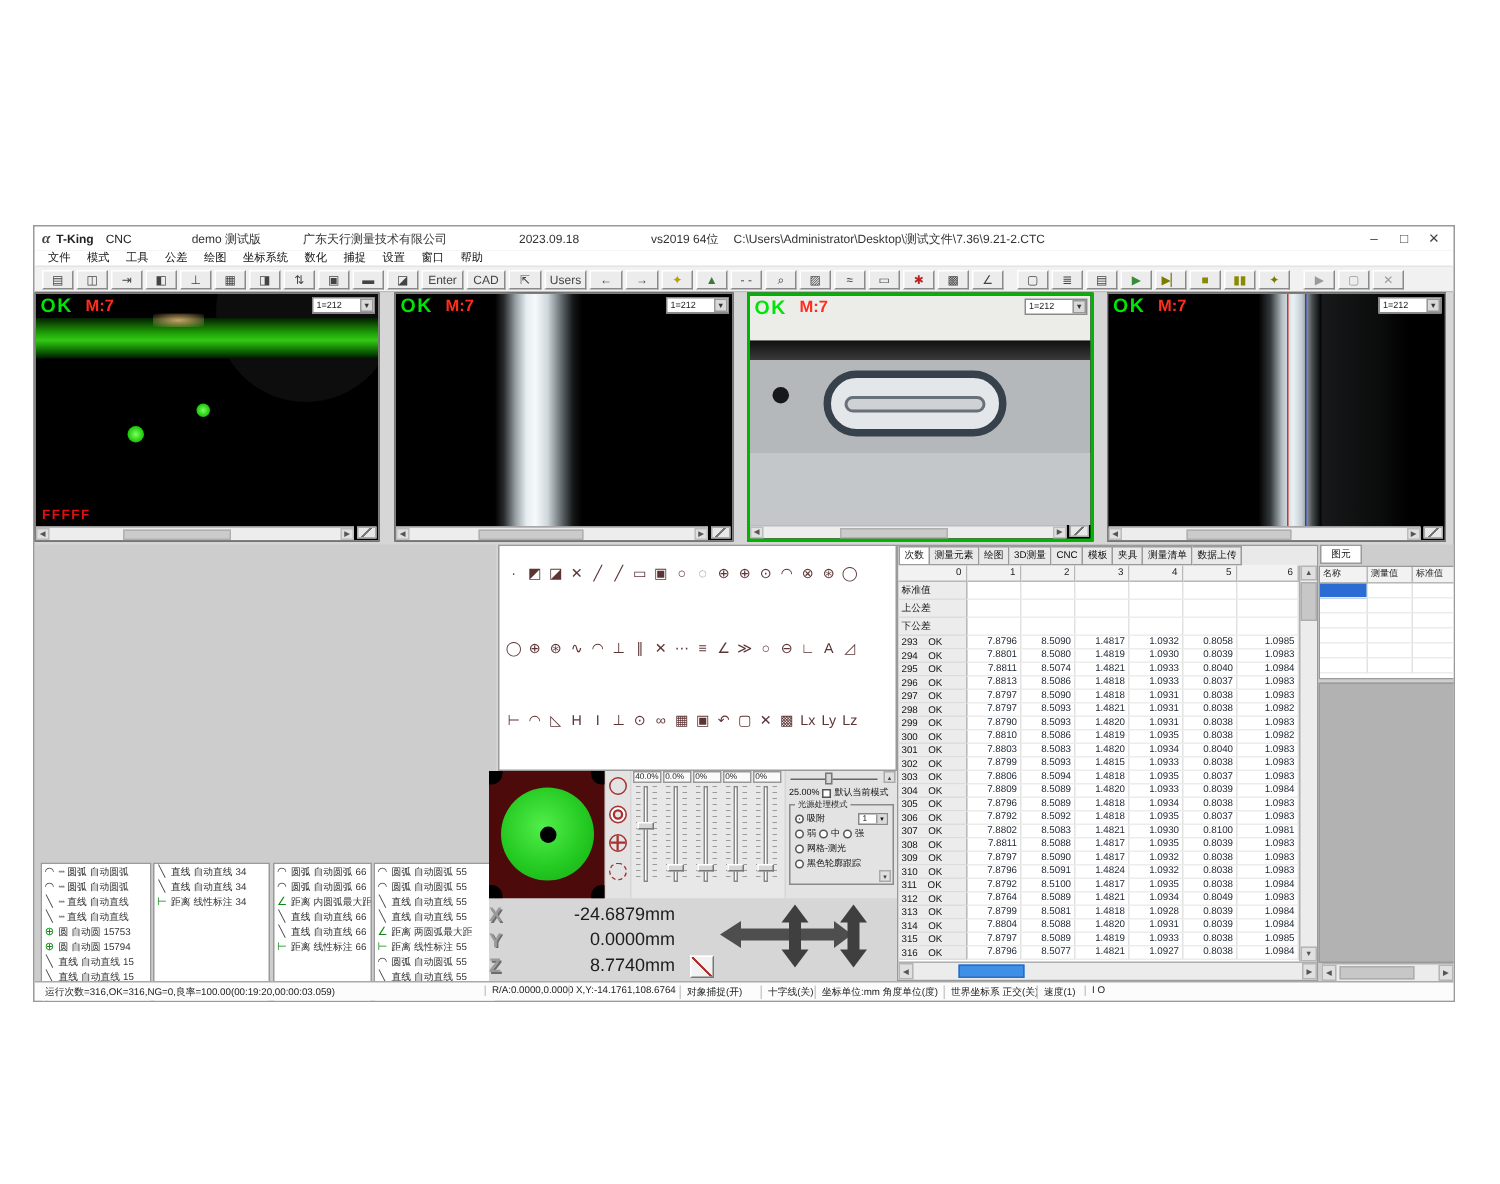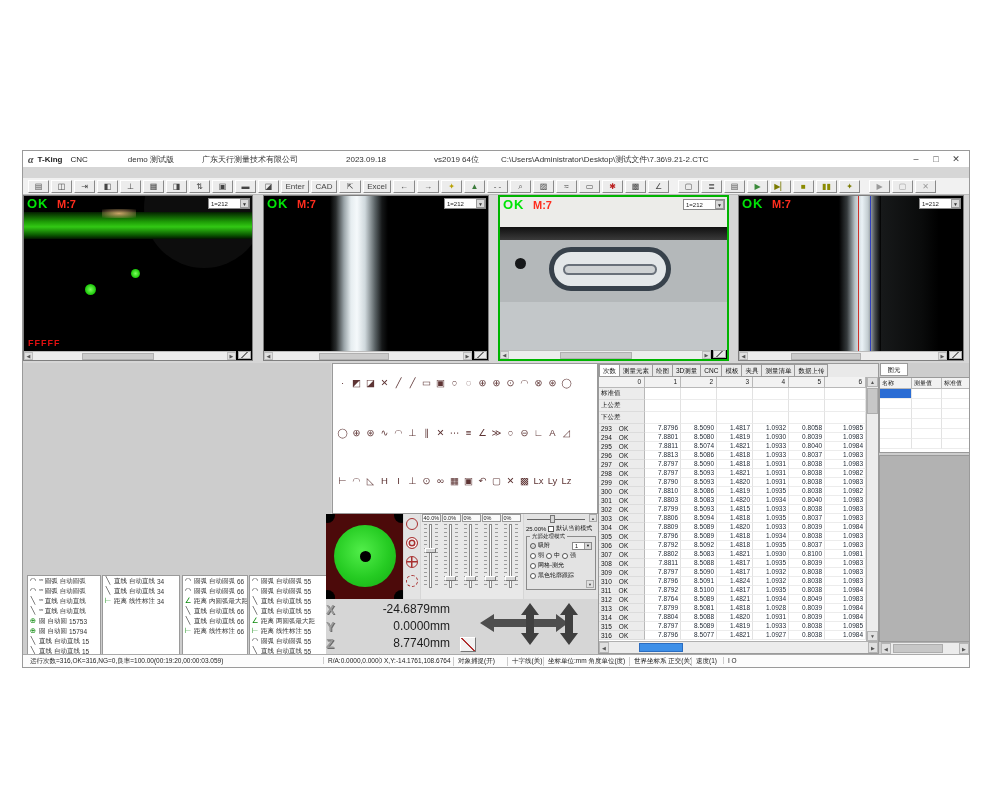--- a/index.html
+++ b/index.html
@@ -7,21 +7,21 @@
   *{box-sizing:border-box;}
   .app{position:absolute;left:22px;top:150px;width:948px;height:518px;background:#d6d6d6;border:1px solid #9a9a9a;overflow:hidden;}
   
   .titlebar{position:absolute;left:0;top:0;width:100%;height:16px;background:#fff;display:flex;align-items:center;font-size:8px;color:#222;white-space:nowrap;}
   .logo{font-family:"Liberation Serif",serif;font-style:italic;font-weight:bold;font-size:10px;color:#444;margin:0 4px 0 5px;}
   .tb-app{font-weight:bold;margin-right:8px;}
   .tb-sub{margin-right:40px;}
   .tb-ed{margin-right:28px;color:#333;}
   .tb-co{margin-right:48px;color:#333;}
   .tb-date{margin-right:48px;color:#333;}
-  .tb-build{margin-right:22px;color:#333;}
+  .tb-build{margin-right:10px;color:#333;}
   .tb-file{color:#333;}
   .wctrls{margin-left:auto;display:flex;gap:6px;padding-right:6px;font-size:9px;color:#444;}
   .wctrls span{width:14px;text-align:center;cursor:default;}
   
   .menubar{position:absolute;left:0;top:16px;width:100%;height:11px;background:#fff;display:flex;align-items:center;gap:11px;padding-left:9px;font-size:7.5px;color:#111;border-bottom:1px solid #e3e3e3;}
   
   .toolbar{position:absolute;left:0;top:27px;width:100%;height:17px;background:#f1f1f1;display:flex;align-items:center;gap:2px;padding-left:5px;border-bottom:1px solid #bbb;}
   .tbtn{height:13px;min-width:21px;padding:0 2px;border:1px solid;border-color:#fff #8a8a8a #8a8a8a #fff;background:#ececec;font-size:8px;line-height:11px;text-align:center;color:#444;}
   .tsep{width:5px;}
   
@@ -156,36 +156,49 @@
     <span class="tb-date">2023.09.18</span>
     <span class="tb-build">vs2019 64位</span>
     <span class="tb-file">C:\Users\Administrator\Desktop\测试文件\7.36\9.21-2.CTC</span>
     <span class="wctrls">
       <span>–</span>
       <span>□</span>
       <span>✕</span>
     </span>
   </div>
 
+  <div class="menubar" id="menubar">
+      <span class="mi">文件</span>
+      <span class="mi">模式</span>
+      <span class="mi">工具</span>
+      <span class="mi">公差</span>
+      <span class="mi">绘图</span>
+      <span class="mi">坐标系统</span>
+      <span class="mi">数化</span>
+      <span class="mi">捕捉</span>
+      <span class="mi">设置</span>
+      <span class="mi">窗口</span>
+      <span class="mi">帮助</span>
+    </div>
   <div class="toolbar" id="toolbar">
       <span class="tbtn">▤</span>
       <span class="tbtn">◫</span>
       <span class="tbtn">⇥</span>
       <span class="tbtn">◧</span>
       <span class="tbtn">⊥</span>
       <span class="tbtn">▦</span>
       <span class="tbtn">◨</span>
       <span class="tbtn">⇅</span>
       <span class="tbtn">▣</span>
       <span class="tbtn">▬</span>
       <span class="tbtn">◪</span>
       <span class="tbtn" style="min-width: 28px;">Enter</span>
       <span class="tbtn" style="min-width: 26px;">CAD</span>
       <span class="tbtn" style="min-width: 22px;">⇱</span>
-      <span class="tbtn" style="min-width: 28px;">Excel</span>
+      <span class="tbtn" style="min-width: 28px;">Users</span>
       <span class="tbtn" style="min-width: 22px;">←</span>
       <span class="tbtn" style="min-width: 22px;">→</span>
       <span class="tbtn" style="color: rgb(184, 160, 0);">✦</span>
       <span class="tbtn" style="color: rgb(58, 122, 58);">▲</span>
       <span class="tbtn">- -</span>
       <span class="tbtn">⌕</span>
       <span class="tbtn">▨</span>
       <span class="tbtn">≈</span>
       <span class="tbtn">▭</span>
       <span class="tbtn" style="color: rgb(187, 34, 34);">✱</span>

